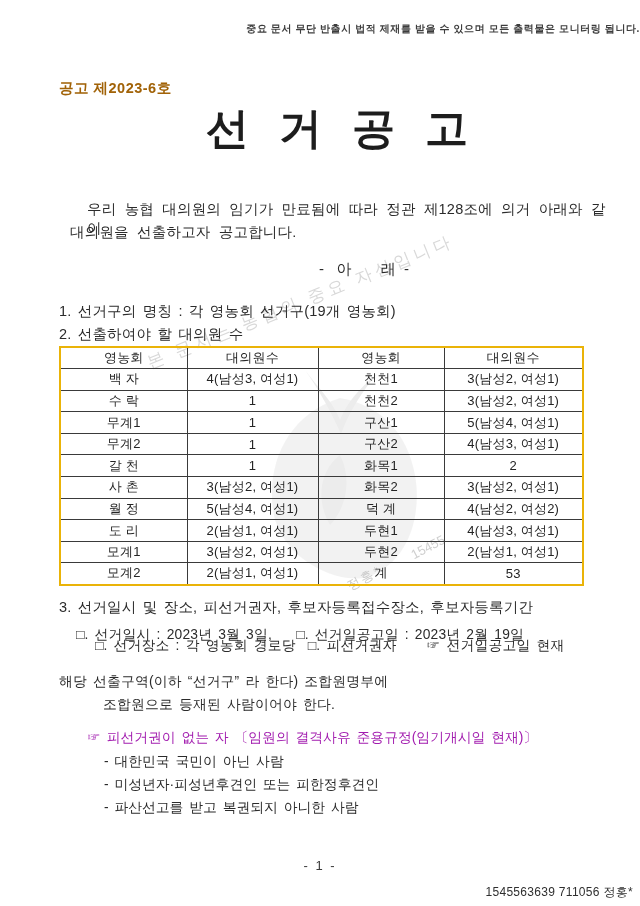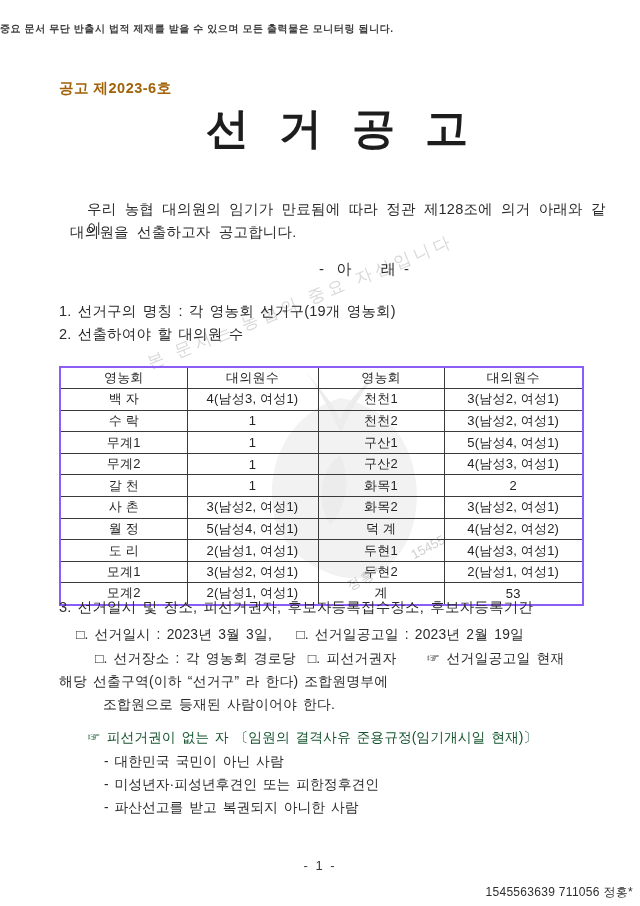--- a/index.html
+++ b/index.html
@@ -12,21 +12,21 @@
     height: 906px;
     background: #ffffff;
     overflow: hidden;
   }
 
   .pre { white-space: pre; }
 
   .security-banner {
     position: absolute;
     top: 22px; left: 0; width: 100%;
-    text-align: left;
+    text-align: right;
     font-size: 10px;
     letter-spacing: 0.6px;
     color: #3d3d3d;
     font-weight: bold;
   }
 
   .doc-number {
     position: absolute;
     top: 79px; left: 59px;
     font-size: 14.5px;
@@ -80,22 +80,21 @@
   .item-3 { top: 598px; }
 
   .delegate-table {
     position: absolute;
     top: 346px; left: 59px;
     width: 523px;
     border-collapse: collapse;
     table-layout: fixed;
     font-size: 13px;
     color: #242424;
-    border: 2px solid #8b5cf6;
-    margin-top: 20px;
+    border: 2px solid #eab308;
   }
   .delegate-table th, .delegate-table td {
     border: 1px solid #3a3a3a;
     text-align: center;
     vertical-align: middle;
     height: 21.6px;
     padding: 0 2px;
     font-weight: normal;
     white-space: nowrap;
     overflow: hidden;
@@ -107,29 +106,29 @@
   .col-4 { width: 139px; }
 
   .sub-line {
     position: absolute;
     font-size: 13.8px;
     color: #2b2b2b;
     letter-spacing: 0.2px;
     word-spacing: 2px;
   }
   .sub-line-1 { left: 76px;  top: 626px; }
-  .sub-line-2 { left: 76px;  top: 650px; padding-left: 19px; }
+  .sub-line-2 { left: 76px;  top: 637px; padding-left: 19px; }
   .sub-line-3 { left: 59px;  top: 673px; }
   .sub-line-4 { left: 103px; top: 696px; }
 
   .elig-header {
     position: absolute;
     left: 87px; top: 729px;
     font-size: 13.8px;
-    color: #14532d;
+    color: #a21caf;
     word-spacing: 2px;
   }
   .elig-item {
     position: absolute;
     left: 104px;
     font-size: 13.8px;
     color: #2b2b2b;
     word-spacing: 2px;
   }
   .elig-item-0 { top: 753px; }

